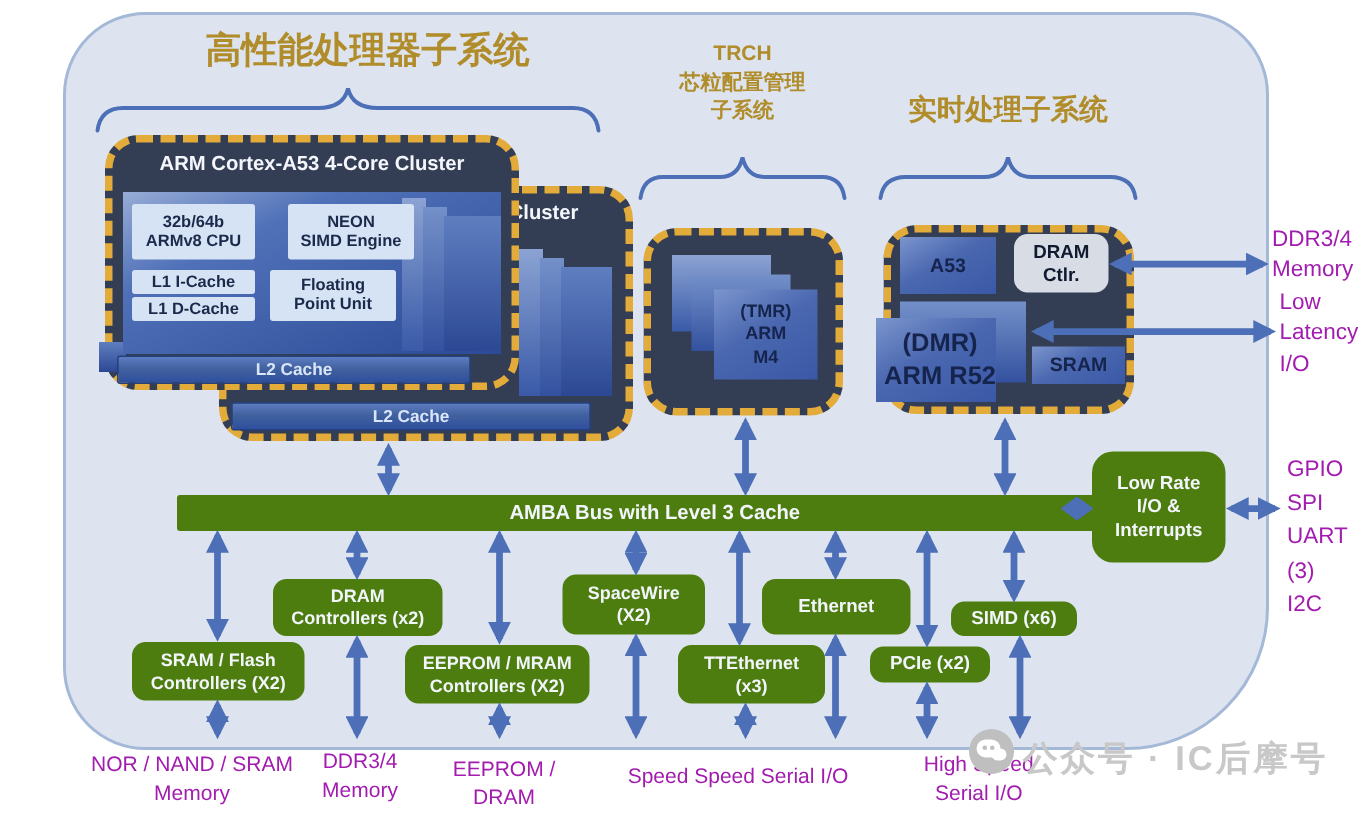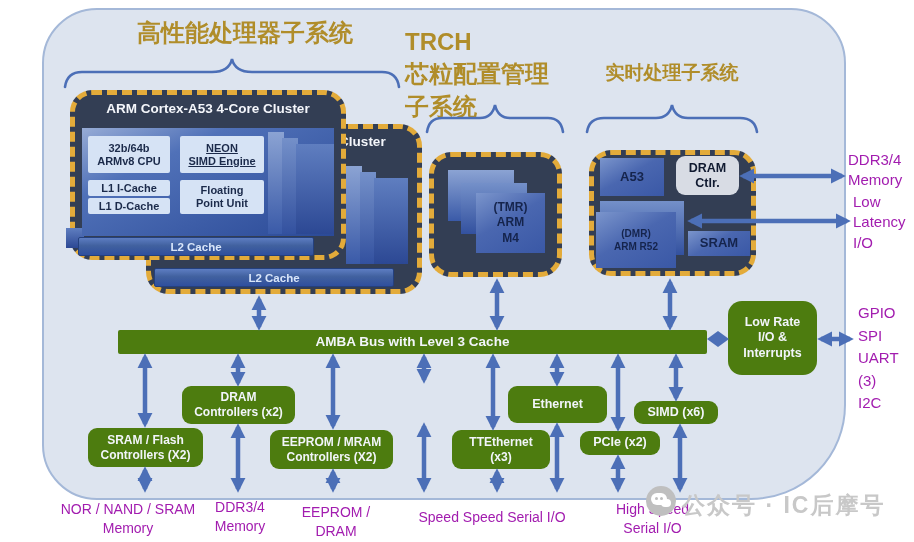--- a/index.html
+++ b/index.html
@@ -39,21 +39,21 @@
   svg{display:block;}
 </style>
 </head>
 <body>
 
 <div id="stage">
 
   <div class="abs container" style="left:42px;top:8px;width:800px;height:488px;"></div>
 
   <div class="abs goldtext pre" style="left:95px;top:17px;width:300px;text-align:center;font-size:24px;">高性能处理器子系统</div>
-  <div class="abs goldtext pre" style="left:405px;top:26px;width:180px;font-size:24px;line-height:1.35;">TRCH
+  <div class="abs goldtext pre" style="left:405px;top:26px;width:180px;text-align:center;font-size:14px;line-height:1.35;">TRCH
 芯粒配置管理
 子系统</div>
   <div class="abs goldtext pre" style="left:592px;top:60px;width:160px;text-align:center;font-size:19px;">实时处理子系统</div>
 
   <svg class="abs" style="left:62px;top:55px;" width="340" height="36">
     <path d="M3,32 Q5,17 20,17 L150,17 Q167,17 170,4 Q173,17 190,17 L320,17 Q335,17 337,32" fill="none" stroke="#4c6fb7" stroke-width="2.6" stroke-linecap="round"></path>
   </svg>
   <svg class="abs" style="left:424px;top:102px;" width="142" height="34">
     <path d="M3,30 Q5,16 18,16 L56,16 Q68,16 71,3 Q74,16 86,16 L124,16 Q137,16 139,30" fill="none" stroke="#4c6fb7" stroke-width="2.6" stroke-linecap="round"></path>
   </svg>
@@ -74,21 +74,21 @@
   <div class="abs clustertitle" style="left:80px;top:101px;width:256px;text-align:center;z-index:3;">ARM Cortex-A53 4-Core Cluster</div>
   <div class="abs panel" style="left:82px;top:128px;width:252px;height:108px;z-index:3;"></div>
   <div class="abs sheet" style="left:268px;top:132px;width:16px;height:102px;z-index:4;"></div>
   <div class="abs sheet2" style="left:282px;top:138px;width:16px;height:96px;z-index:4;"></div>
   <div class="abs sheet3" style="left:296px;top:144px;width:38px;height:90px;z-index:4;"></div>
   <div class="abs sheet3" style="left:66px;top:228px;width:18px;height:20px;z-index:2;"></div>
   <div class="abs litebox center pre" style="left:88px;top:136px;width:82px;height:37px;font-size:11px;z-index:5;">
     <span class="pre">32b/64b
 ARMv8 CPU</span>
   </div>
-  <div class="abs litebox center pre" style="left:180px;top:136px;width:84px;height:37px;font-size:11px;z-index:5;text-decoration:underline;">
+  <div class="abs litebox center pre" style="left:192px;top:136px;width:84px;height:37px;font-size:11px;z-index:5;">
     <span class="pre">NEON
 SIMD Engine</span>
   </div>
   <div class="abs litebox center" style="left:88px;top:180px;width:82px;height:16px;font-size:11px;z-index:5;">
     <span>L1 I-Cache</span>
   </div>
   <div class="abs litebox center" style="left:88px;top:198px;width:82px;height:16px;font-size:11px;z-index:5;">
     <span>L1 D-Cache</span>
   </div>
   <div class="abs litebox center pre" style="left:180px;top:180px;width:84px;height:34px;font-size:11px;z-index:5;">
@@ -110,49 +110,53 @@
 
   <div class="abs goldblock" style="left:589px;top:150px;width:167px;height:126px;z-index:2;"></div>
   <div class="abs bluebox center" style="left:600px;top:158px;width:64px;height:38px;font-size:13px;z-index:3;">
     <span>A53</span>
   </div>
   <div class="abs graybox center pre" style="left:676px;top:156px;width:63px;height:39px;font-size:12.5px;z-index:3;">
     <span class="pre">DRAM
 Ctlr.</span>
   </div>
   <div class="abs sheet2" style="left:600px;top:201px;width:84px;height:54px;z-index:3;"></div>
-  <div class="abs bluebox center pre" style="left:596px;top:212px;width:80px;height:56px;font-size:10px;z-index:4;">
+  <div class="abs bluebox center pre" style="left:584px;top:212px;width:80px;height:56px;font-size:17px;z-index:4;justify-content:flex-end;">
     <span class="pre">(DMR)
 ARM R52</span>
   </div>
   <div class="abs bluebox center" style="left:688px;top:231px;width:62px;height:25px;font-size:13px;z-index:3;">
     <span>SRAM</span>
   </div>
 
-  <div class="abs darkbox center" style="left:118px;top:330px;width:589px;height:24px;font-size:13.5px;border-radius:2px;z-index:2;">
+  <div class="abs darkbox center" style="left:118px;top:330px;width:589px;height:24px;font-size:13.5px;border-radius:2px;z-index:2;padding-left:24px;">
     <span>AMBA Bus with Level 3 Cache</span>
   </div>
 
   <div class="abs darkbox center pre" style="left:728px;top:301px;width:89px;height:74px;font-size:12.5px;border-radius:14px;z-index:2;">
     <span class="pre">Low Rate
 I/O &amp;
 Interrupts</span>
   </div>
 
   <div class="abs darkbox center pre" style="left:182px;top:386px;width:113px;height:38px;font-size:12px;z-index:2;">
     <span class="pre">DRAM
 Controllers (x2)</span>
   </div>
   <div class="abs darkbox center pre" style="left:88px;top:428px;width:115px;height:39px;font-size:12px;z-index:2;">
     <span class="pre">SRAM / Flash
 Controllers (X2)</span>
   </div>
   <div class="abs darkbox center pre" style="left:270px;top:430px;width:123px;height:39px;font-size:12px;z-index:2;">
     <span class="pre">EEPROM / MRAM
 Controllers (X2)</span>
+  </div>
+  <div class="abs darkbox center pre" style="left:375px;top:383px;width:95px;height:40px;font-size:12px;z-index:2;">
+    <span class="pre">SpaceWire
+(X2)</span>
   </div>
   <div class="abs darkbox center" style="left:508px;top:386px;width:99px;height:37px;font-size:12.5px;z-index:2;">
     <span>Ethernet</span>
   </div>
   <div class="abs darkbox center pre" style="left:452px;top:430px;width:98px;height:39px;font-size:12px;z-index:2;">
     <span class="pre">TTEthernet
 (x3)</span>
   </div>
   <div class="abs darkbox center" style="left:580px;top:431px;width:80px;height:24px;font-size:12.5px;z-index:2;">
     <span>PCIe (x2)</span>

